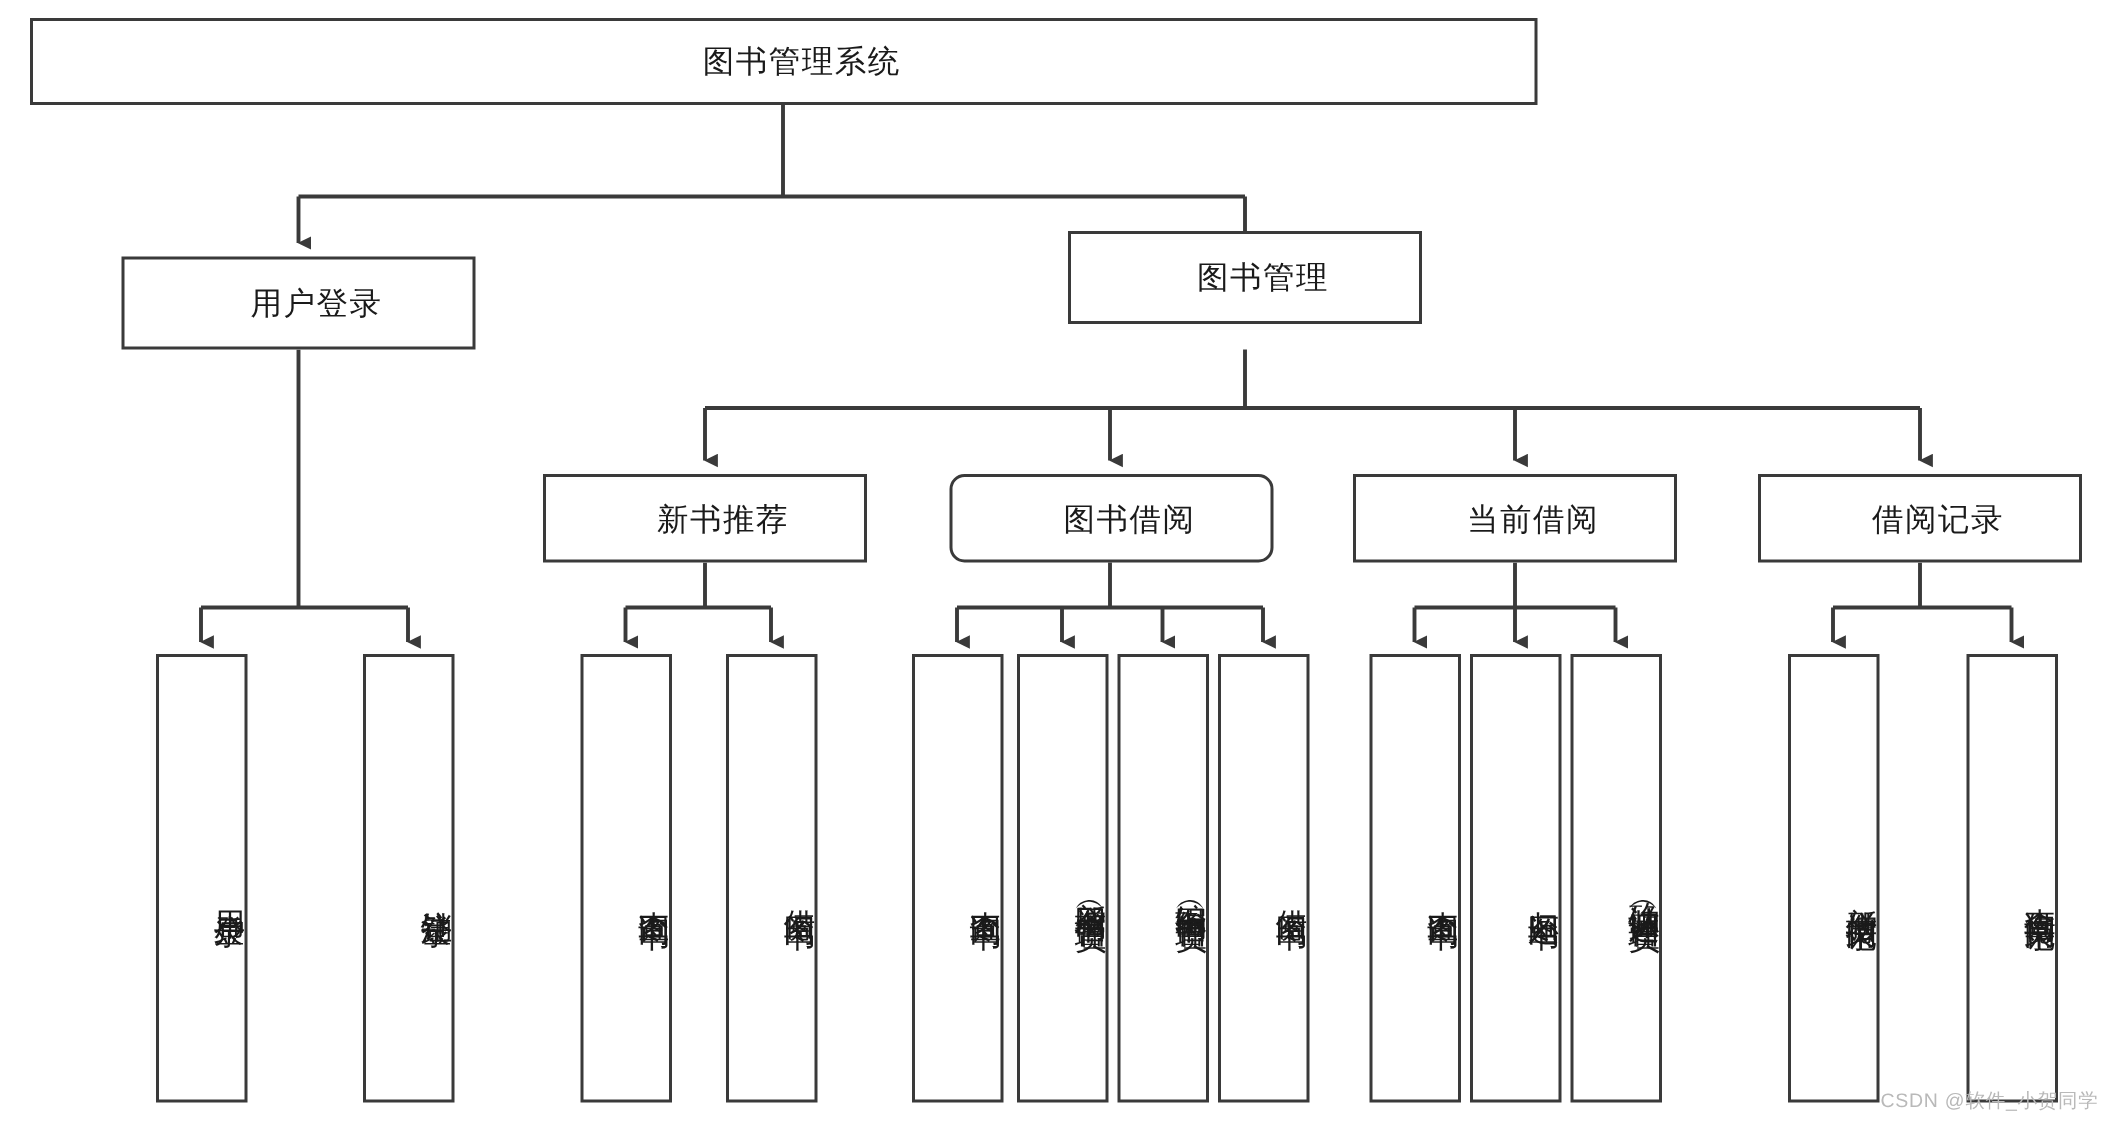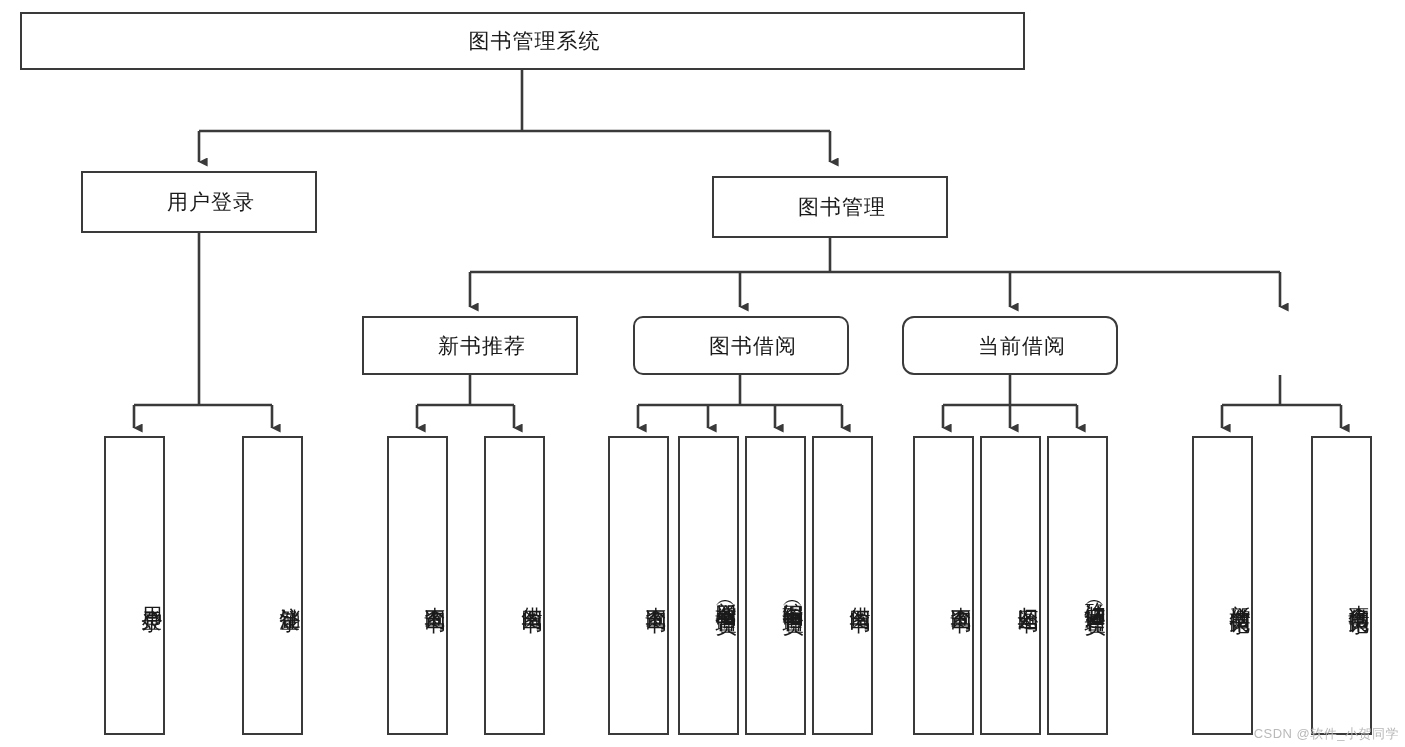--- a/index.html
+++ b/index.html
@@ -120,32 +120,35 @@
     </g>
   </svg>
 
   <div class="node h" style="left:20px; top:12px; width:1005px; height:58px;">
     <span>图书管理系统</span>
   </div>
 
   <div class="node h" style="left:81px; top:171px; width:236px; height:62px;">
     <span>用户登录</span>
   </div>
-  <div class="node h" style="left:712px; top:176px; width:236px; height:62px;">
+  <div class="node h" style="left:712px; top:154px; width:236px; height:62px;">
     <span>图书管理</span>
   </div>
 
   <div class="node h" style="left:362px; top:316px; width:216px; height:59px;font-family:Liberation Mono, monospace;">
     <span>新书推荐</span>
   </div>
   <div class="node h" style="left:633px; top:316px; width:216px; height:59px;border-radius:10px;">
     <span>图书借阅</span>
   </div>
-  <div class="node h" style="left:902px; top:316px; width:216px; height:59px;border-radius:12px;">
+  <div class="node h" style="left:902px; top:316px; width:216px; height:59px;">
     <span>当前借阅</span>
+  </div>
+  <div class="node h" style="left:1172px; top:316px; width:216px; height:59px;">
+    <span>借阅记录</span>
   </div>
 
   <div class="node v" style="left:104px; top:436px; width:61px; height:299px;">
     <span>用户登录</span>
   </div>
   <div class="node v" style="left:242px; top:436px; width:61px; height:299px;">
     <span>注销登录</span>
   </div>
 
   <div class="node v" style="left:387px; top:436px; width:61px; height:299px;">

